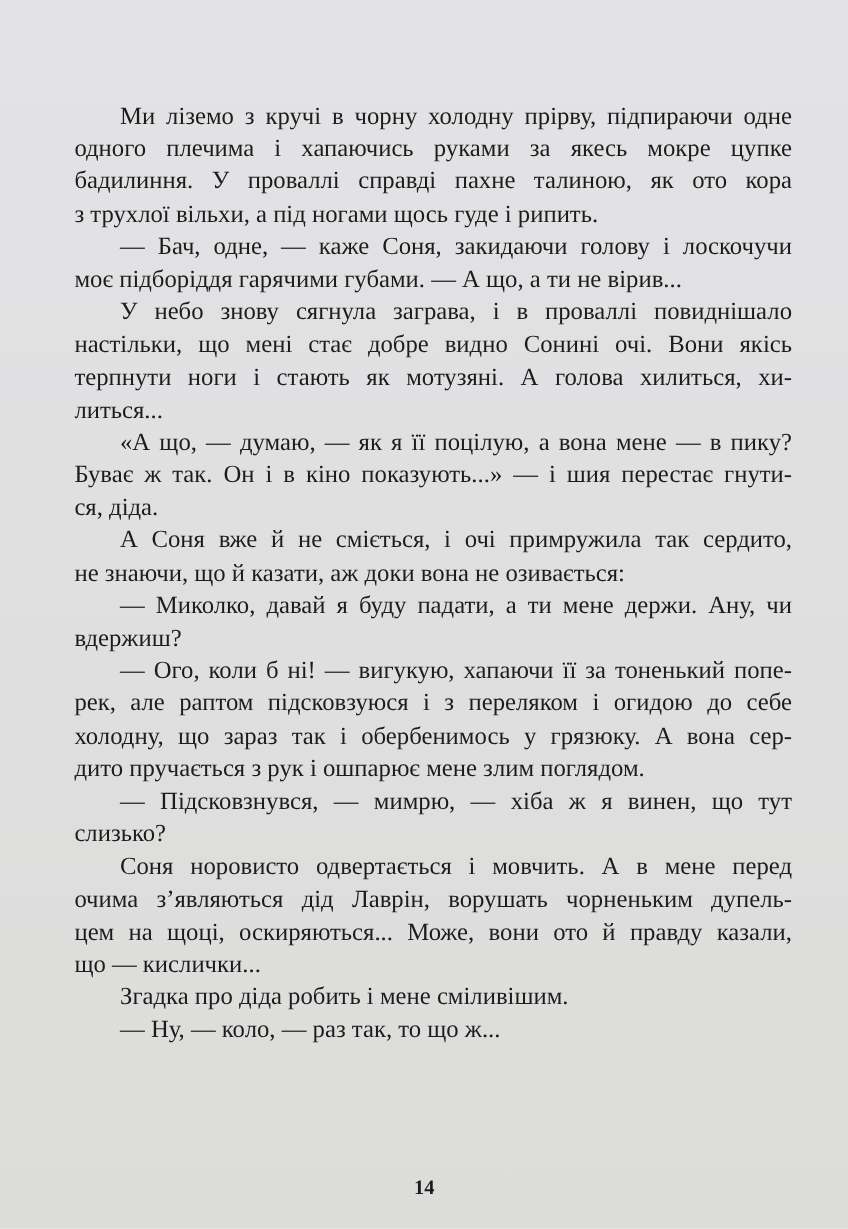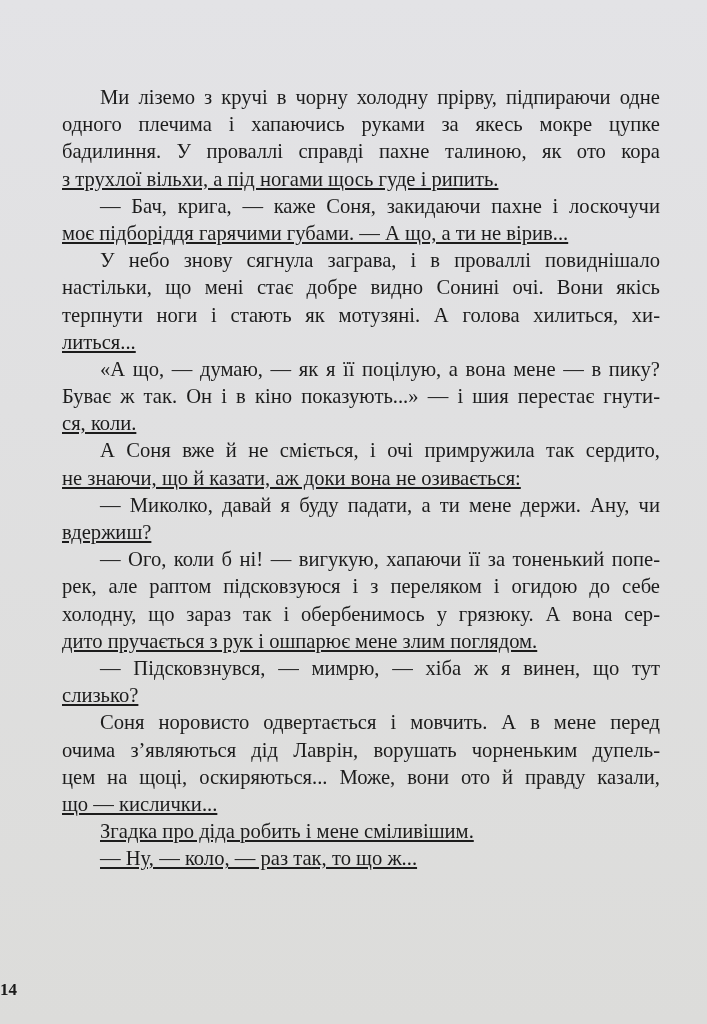--- a/index.html
+++ b/index.html
@@ -32,55 +32,54 @@
   }
   .line {
     display: block;
     white-space: nowrap;
     text-align: justify;
     text-align-last: justify;
     height: 27.2px;
   }
   .line.last {
     text-align-last: left;
-    text-decoration: underline;
   }
   .line.indent {
     padding-left: 38px;
   }
   .page-number {
     position: absolute;
     left: 0;
     width: 707px;
     top: 980px;
-    text-align: left;
+    text-align: center;
     font-family: "Liberation Serif", "DejaVu Serif", serif;
     font-weight: bold;
     font-size: 17px;
     color: #1a1a1a;
   }
 </style>
 </head>
 <body>
 
 <div class="page">
   <div class="text-block" id="text-block">
       <span class="line indent">Ми ліземо з кручі в чорну холодну прірву, підпираючи одне</span>
       <span class="line">одного плечима і хапаючись руками за якесь мокре цупке</span>
       <span class="line">бадилиння. У проваллі справді пахне талиною, як ото кора</span>
       <span class="line last">з трухлої вільхи, а під ногами щось гуде і рипить.</span>
-      <span class="line indent">— Бач, крига, — каже Соня, закидаючи пахне і лоскочучи</span>
+      <span class="line indent">— Бач, одне, — каже Соня, закидаючи голову і лоскочучи</span>
       <span class="line last">моє підборіддя гарячими губами. — А що, а ти не вірив...</span>
       <span class="line indent">У небо знову сягнула заграва, і в проваллі повиднішало</span>
       <span class="line">настільки, що мені стає добре видно Сонині очі. Вони якісь</span>
       <span class="line">терпнути ноги і стають як мотузяні. А голова хилиться, хи-</span>
       <span class="line last">литься...</span>
       <span class="line indent">«А що, — думаю, — як я її поцілую, а вона мене — в пику?</span>
       <span class="line">Буває ж так. Он і в кіно показують...» — і шия перестає гнути-</span>
-      <span class="line last">ся, коли.</span>
+      <span class="line last">ся, діда.</span>
       <span class="line indent">А Соня вже й не сміється, і очі примружила так сердито,</span>
       <span class="line last">не знаючи, що й казати, аж доки вона не озивається:</span>
       <span class="line indent">— Миколко, давай я буду падати, а ти мене держи. Ану, чи</span>
       <span class="line last">вдержиш?</span>
       <span class="line indent">— Ого, коли б ні! — вигукую, хапаючи її за тоненький попе-</span>
       <span class="line">рек, але раптом підсковзуюся і з переляком і огидою до себе</span>
       <span class="line">холодну, що зараз так і обербенимось у грязюку. А вона сер-</span>
       <span class="line last">дито пручається з рук і ошпарює мене злим поглядом.</span>
       <span class="line indent">— Підсковзнувся, — мимрю, — хіба ж я винен, що тут</span>
       <span class="line last">слизько?</span>

